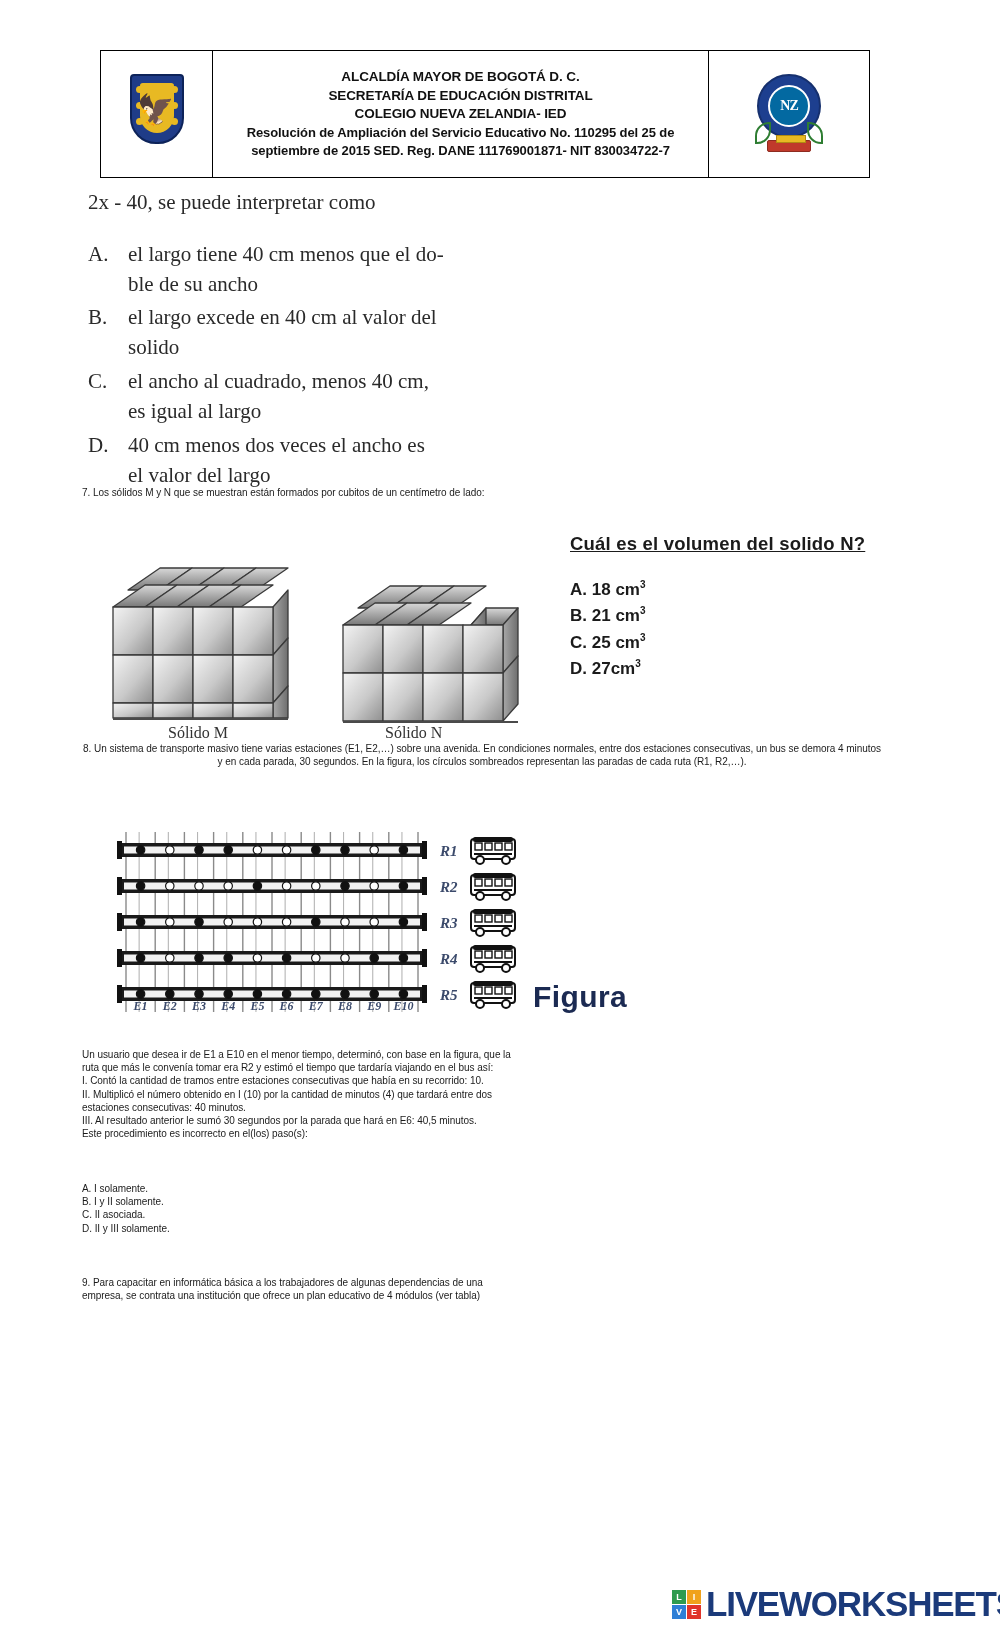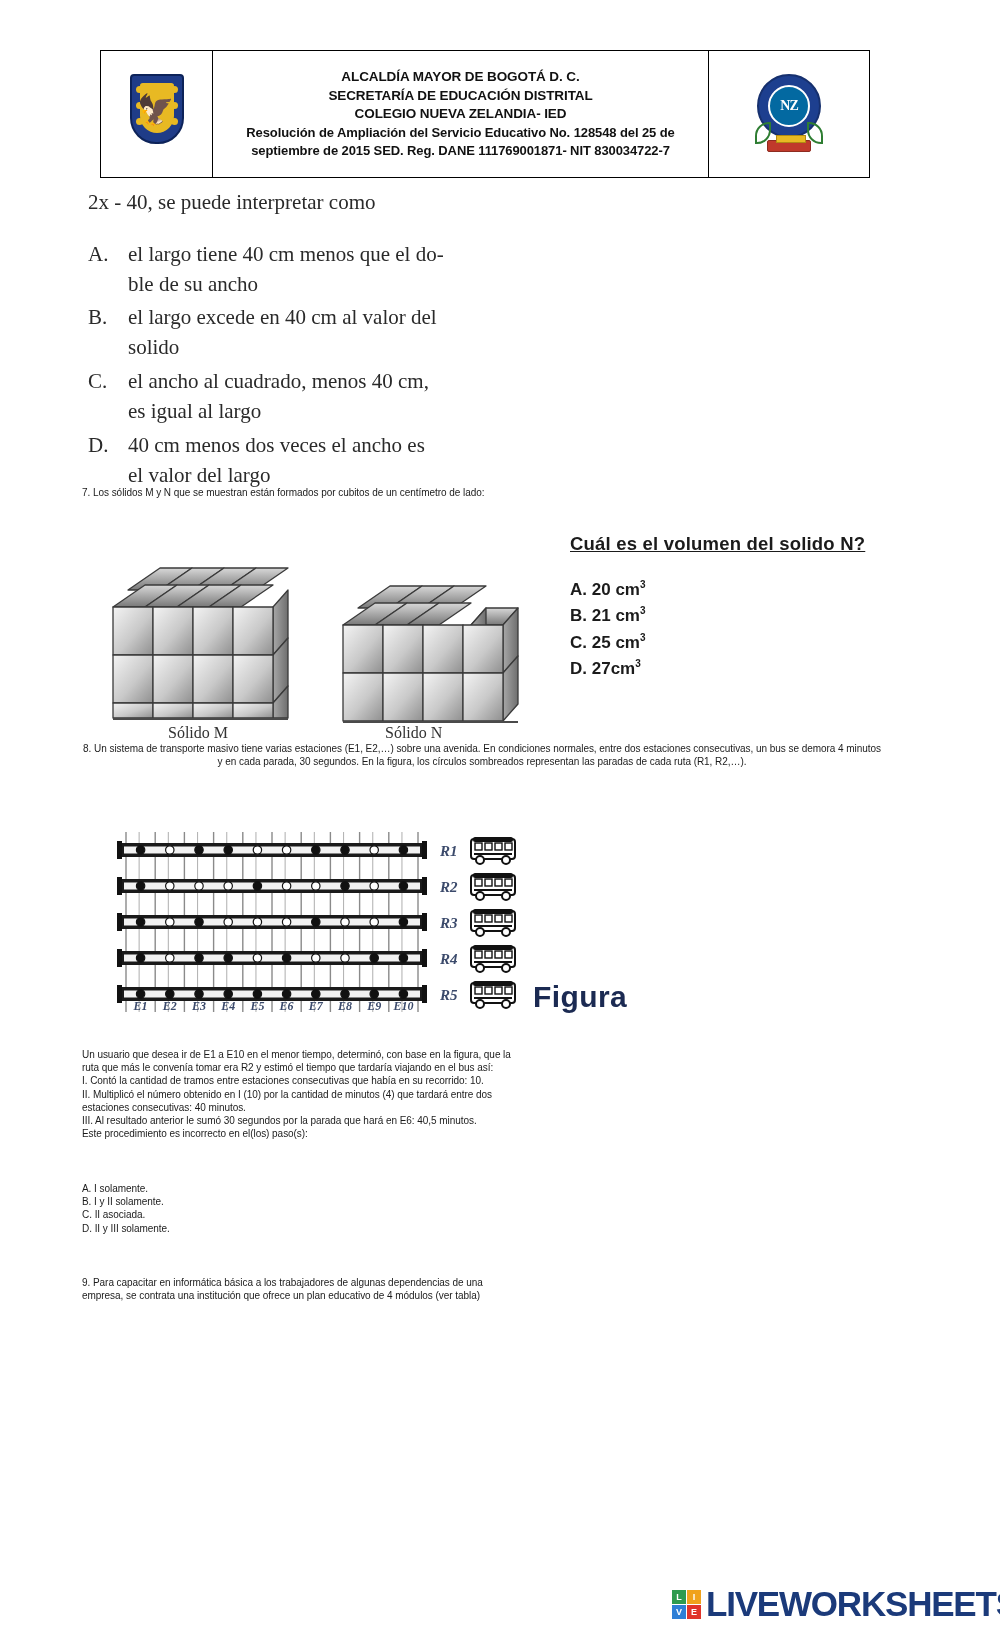--- a/index.html
+++ b/index.html
@@ -171,21 +171,21 @@
         </div>
         <div class="shield-inner"></div>
         <div class="eagle">🦅</div>
       </div>
     </div>
   </div>
   <div class="lh-cell lh-mid">
     <div class="lh-line">ALCALDÍA MAYOR DE BOGOTÁ D. C.</div>
     <div class="lh-line">SECRETARÍA DE EDUCACIÓN DISTRITAL</div>
     <div class="lh-line">COLEGIO NUEVA ZELANDIA- IED</div>
-    <div class="lh-line small">Resolución de Ampliación del Servicio Educativo No. 128548 del 25 de</div>
+    <div class="lh-line small">Resolución de Ampliación del Servicio Educativo No. 110295 del 25 de</div>
     <div class="lh-line small">septiembre de 2015 SED. Reg. DANE 111769001871- NIT 830034722-7</div>
   </div>
   <div class="lh-cell lh-right">
     <div class="seal">
       <div class="seal-outer">
         <div class="seal-inner">NZ</div>
       </div>
       <div class="seal-leaf l"></div>
       <div class="seal-leaf r"></div>
       <div class="seal-base"></div>
@@ -316,21 +316,21 @@
     </g>
   </svg>
   <div class="solid-label" id="label-m">Sólido M</div>
   <div class="solid-label" id="label-n">Sólido N</div>
 </div>
 
 <div class="q7-panel">
   <div class="q7-question">Cuál es el volumen del solido N?</div>
   <div class="q7-opt">
     <span>A.</span>
-    <span>20</span>
+    <span>18</span>
     <span>cm</span><sup>3</sup>
   </div>
   <div class="q7-opt">
     <span>B.</span>
     <span> 21</span>
     <span>cm</span><sup>3</sup>
   </div>
   <div class="q7-opt">
     <span>C.</span>
     <span>25</span>

